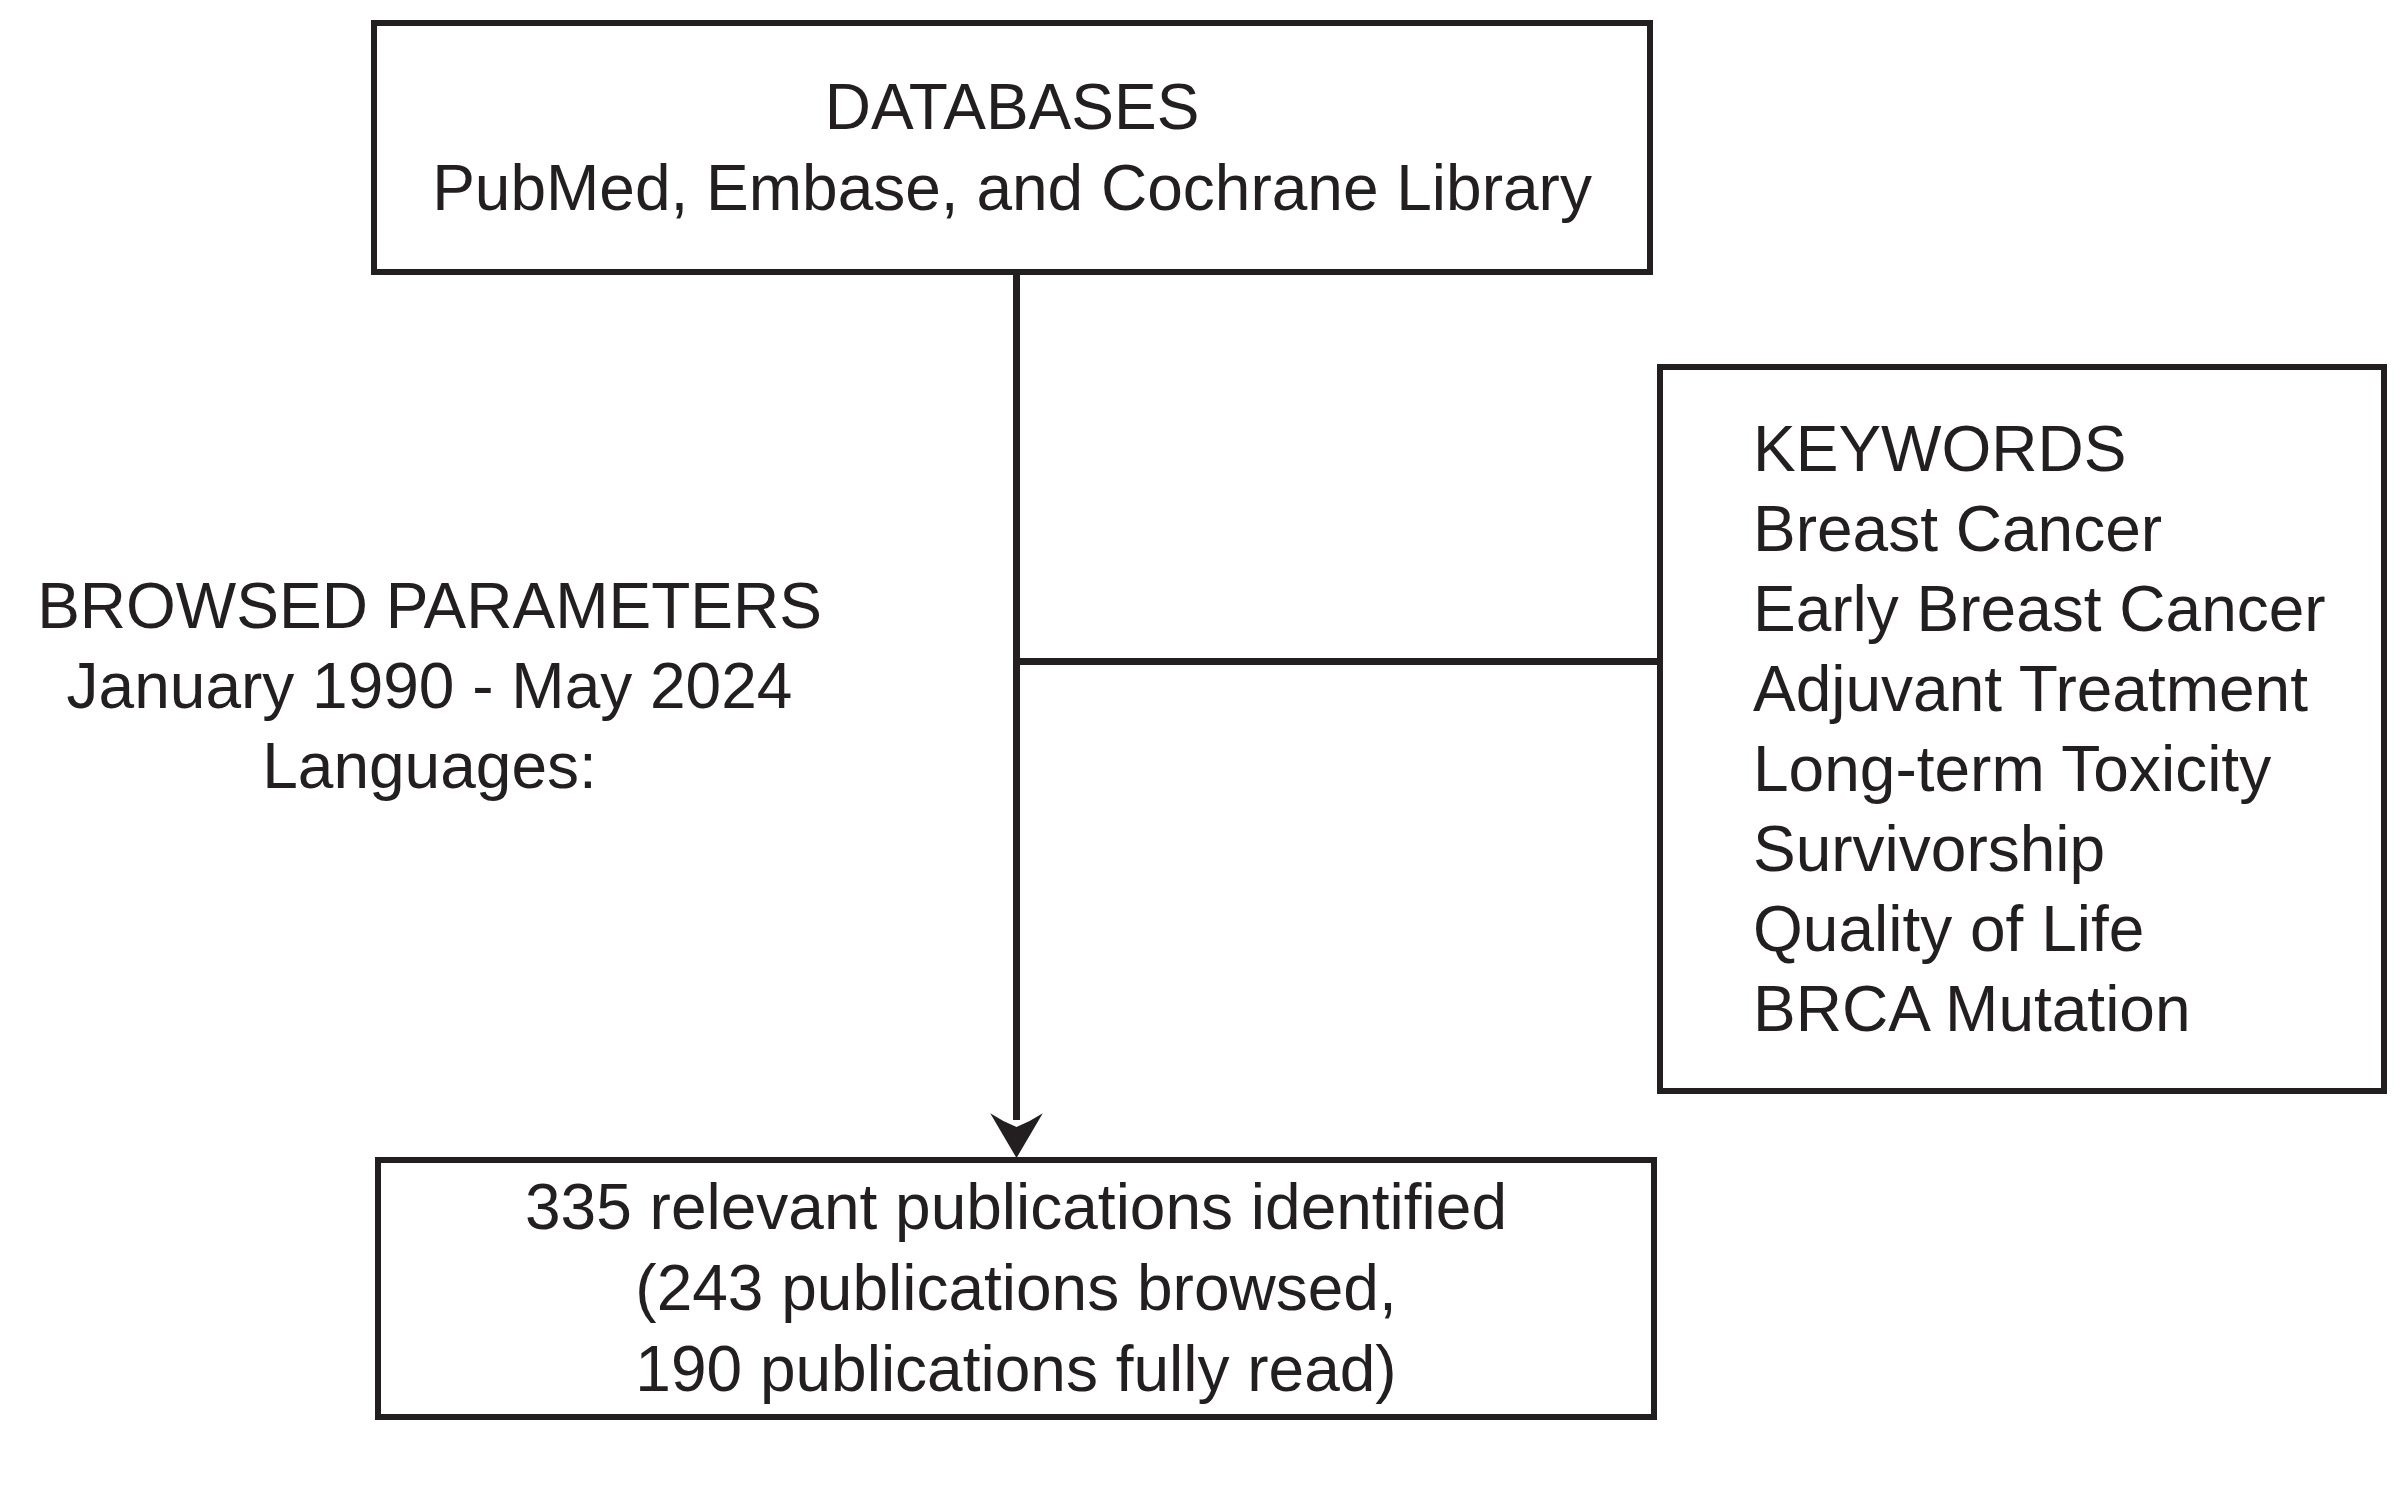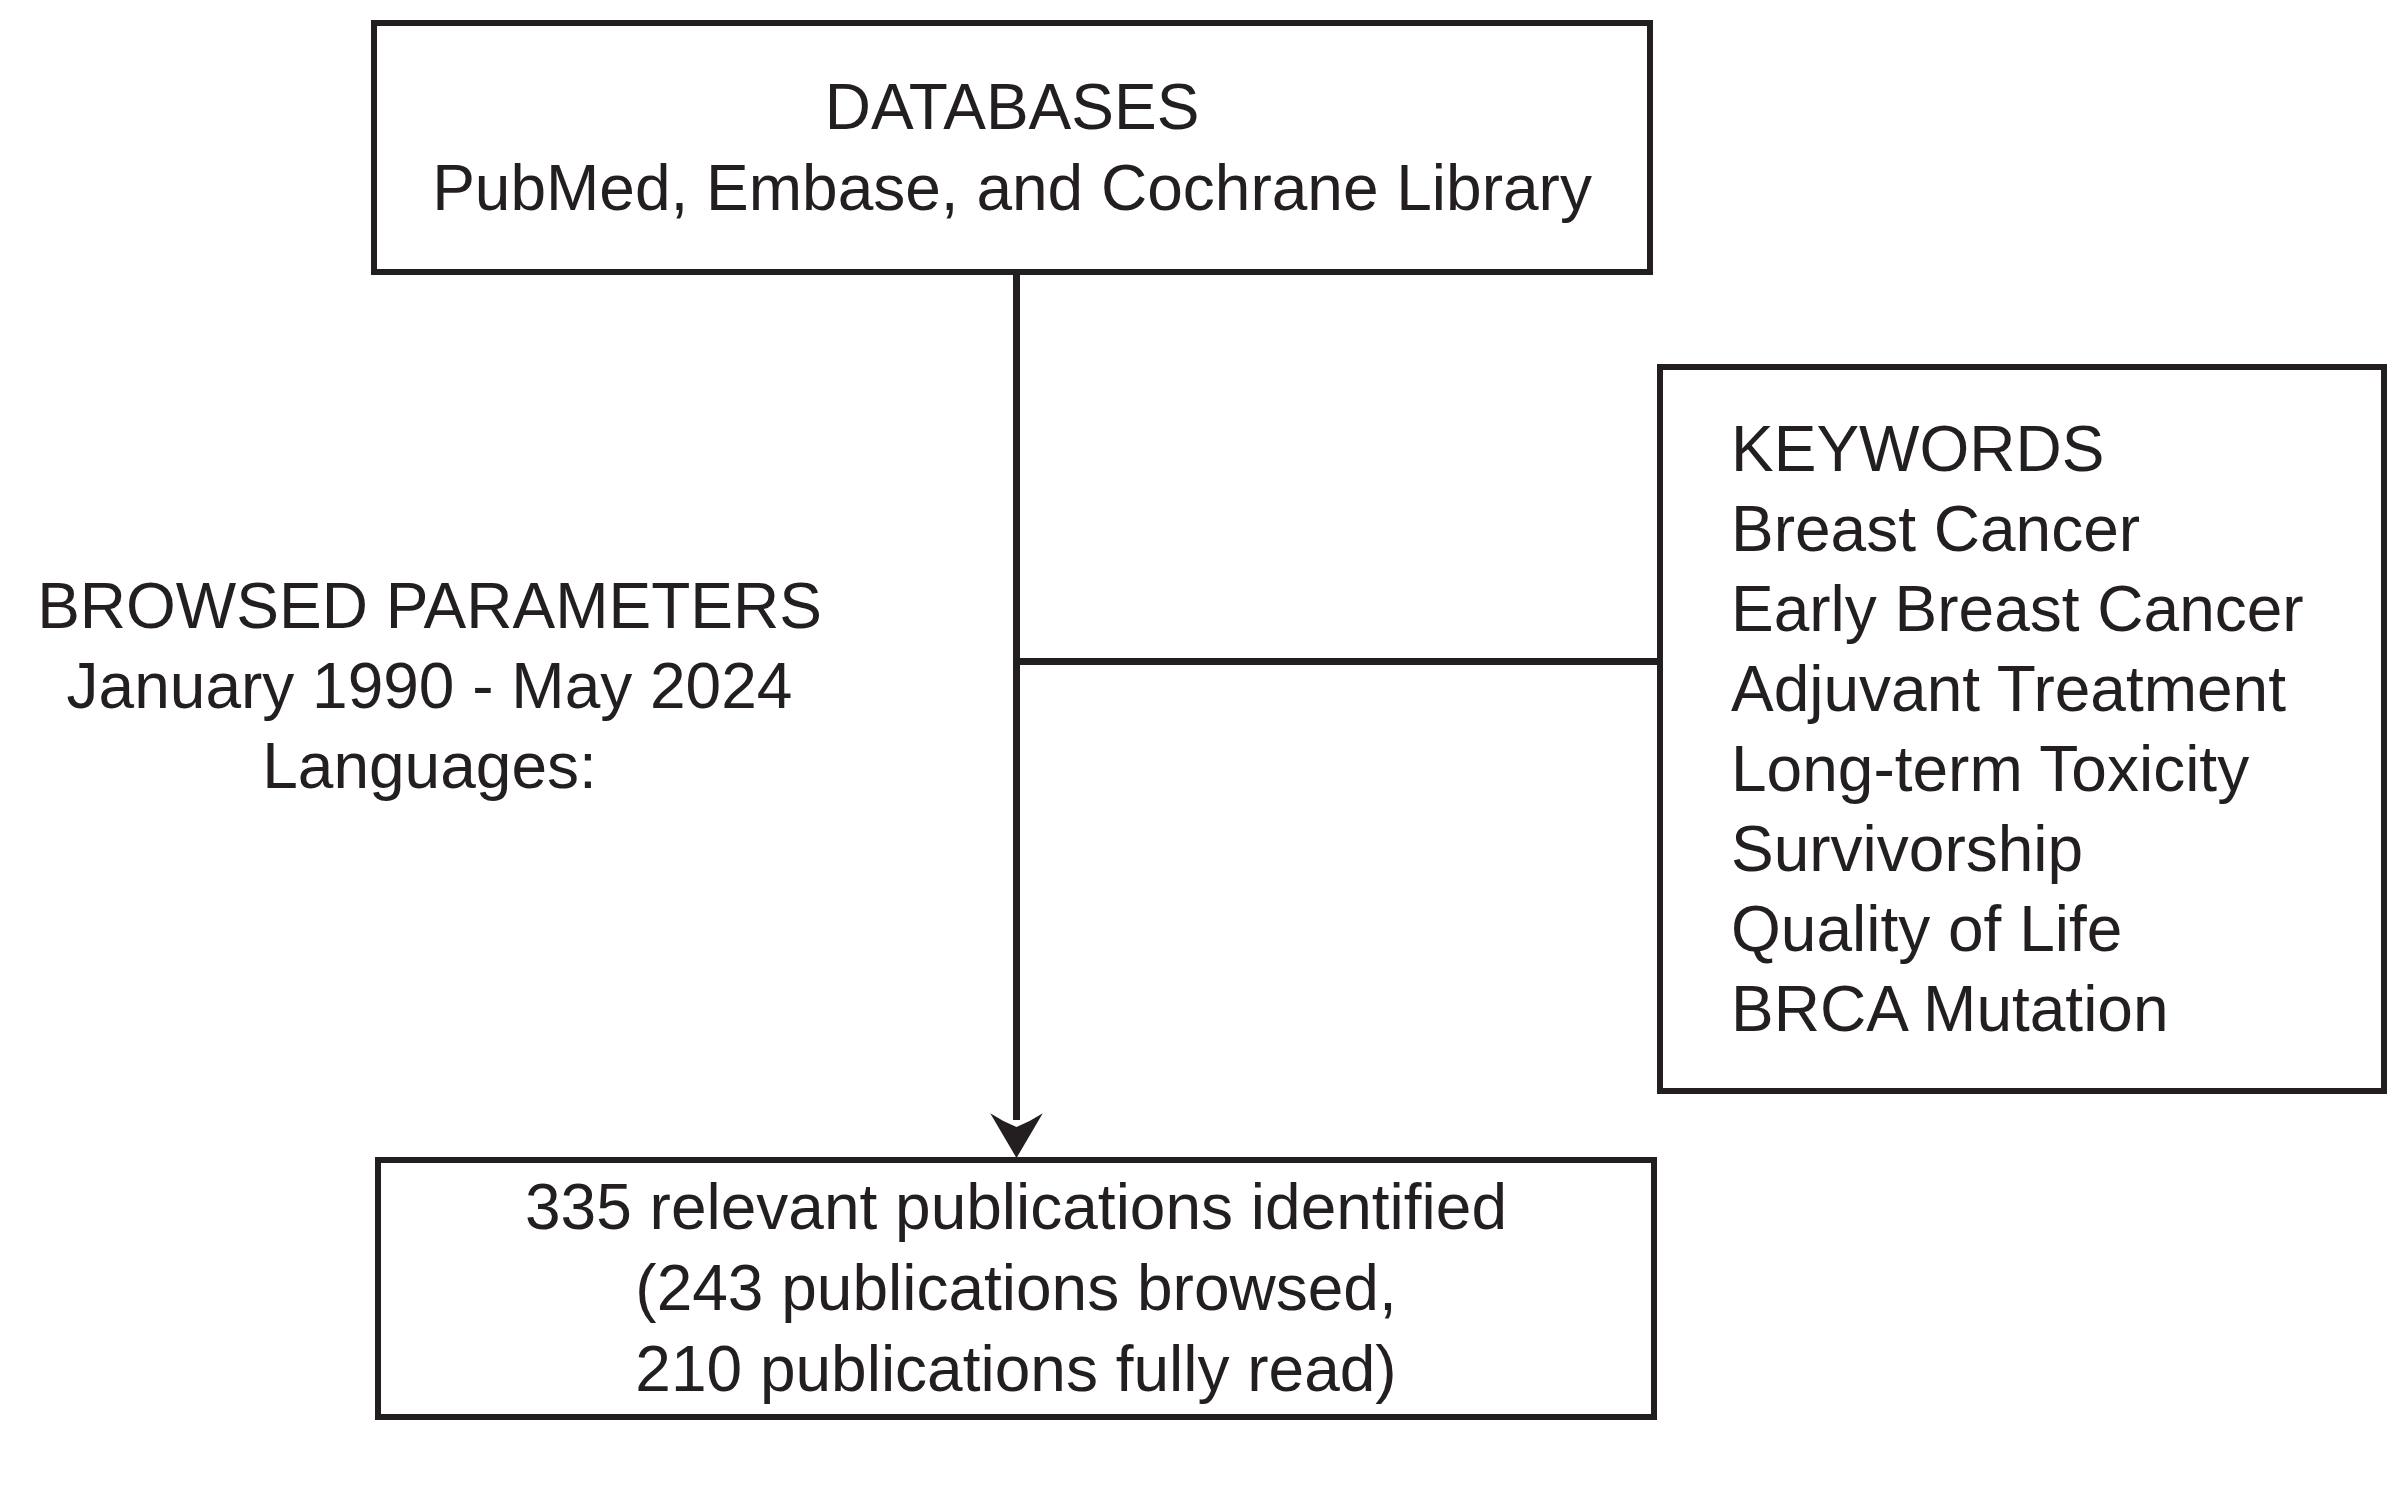--- a/index.html
+++ b/index.html
@@ -21,21 +21,21 @@
     display: flex;
     flex-direction: column;
     justify-content: center;
     font-size: 64px;
     line-height: 81px;
   }
   .box.center { align-items: center; text-align: center; }
   #databases-box { left: 371px; top: 20.4px;   width: 1282px; height: 255px; }
   #results-box   { left: 375px; top: 1157px; width: 1282px; height: 263px; }
   #keywords-box  { left: 1657px; top: 364px; width: 730px; height: 730px;
-                   padding-left: 68px; line-height: 80px; align-items: flex-start;
+                   padding-left: 90px; line-height: 80px; align-items: flex-start;
                    text-align: right; }
   #browsed-parameters {
     position: absolute;
     left: 0px; top: 546px; width: 859px;
     font-size: 64px; line-height: 80px;
     text-align: center;
     margin-top: 20px;
   }
   .vline {
     position: absolute;
@@ -88,17 +88,17 @@
     <span class="line-text">Adjuvant Treatment</span>
     <span class="line-text">Long-term Toxicity</span>
     <span class="line-text">Survivorship</span>
     <span class="line-text">Quality of Life</span>
     <span class="line-text">BRCA Mutation</span>
   </div>
 
   <div class="box center" id="results-box">
     <span class="line-text">335 relevant publications identified</span>
     <span class="line-text">(243 publications browsed,</span>
-    <span class="line-text">210 publications fully read)</span>
+    <span class="line-text">190 publications fully read)</span>
   </div>
 
 </div>
 
 
 </body></html>

